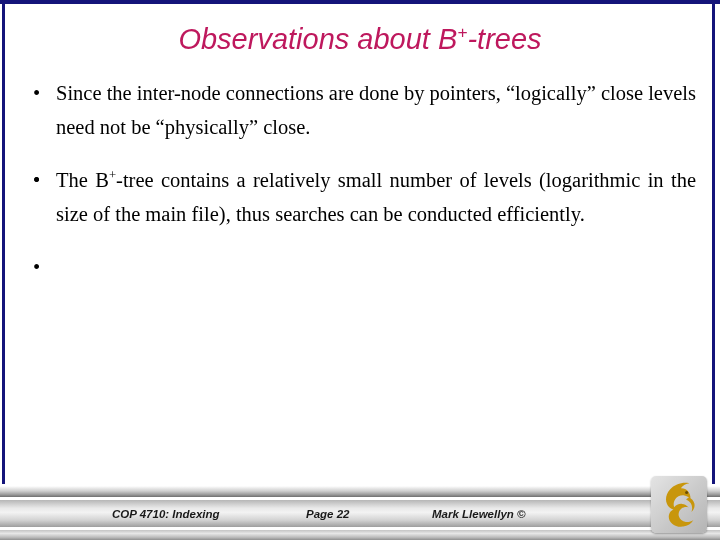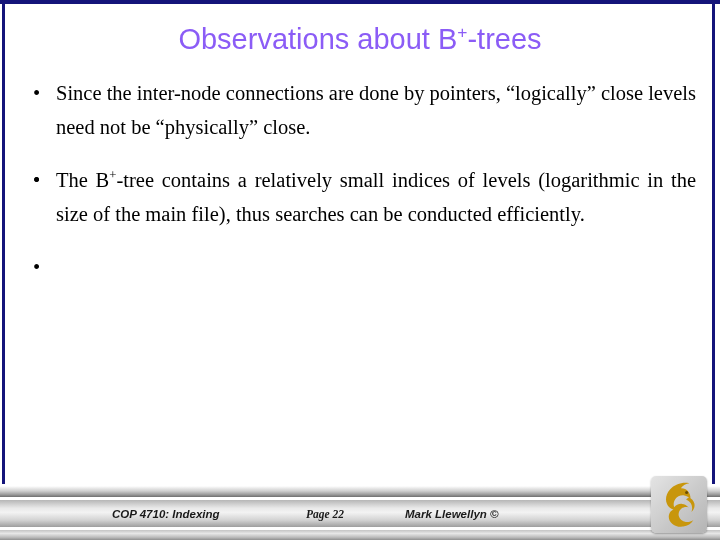--- a/index.html
+++ b/index.html
@@ -50,22 +50,23 @@
   
   #title {
     position: absolute;
     left: 0;
     top: 22px;
     width: 720px;
     text-align: center;
     font-family: "Liberation Sans", "DejaVu Sans", sans-serif;
     font-size: 29px;
     line-height: 34px;
-    color: #8b5cf6;
+    color: #be185d;
     white-space: nowrap;
+    font-style: italic;
   }
   #title sup {
     font-size: 0.6em;
     vertical-align: super;
     line-height: 0;
   }
 
   
   #body {
     position: absolute;
@@ -152,25 +153,24 @@
   }
   #footer-course {
     position: absolute;
     left: 112px;
     top: 0;
   }
   #footer-page {
     position: absolute;
     left: 306px;
     top: 0;
-    font-family: Liberation Serif, serif;
   }
   #footer-author {
     position: absolute;
-    left: 405px;
+    left: 432px;
     top: 0;
   }
 
   
   #logo-plate {
     position: absolute;
     left: 651px;
     top: 476px;
     width: 56px;
     height: 57px;
@@ -195,21 +195,21 @@
   <div class="frame-left"></div>
   <div class="frame-right"></div>
 
   <div id="title">
     <span>Observations about B</span><sup>+</sup><span>-trees</span>
   </div>
 
   <div id="body">
       <div class="bullet"><span class="marker">•</span><span class="btext"><span>Since the inter-node connections are done by pointers, “logically” close levels need not be “physically” close.</span></span></div>
       <div class="bullet"><span class="marker">•</span></div>
-      <div class="bullet"><span class="marker">•</span><span class="btext"><span>The B</span><sup>+</sup><span>-tree contains a relatively small indices of levels (logarithmic in the size of the main file), thus searches can be conducted efficiently.</span></span></div>
+      <div class="bullet"><span class="marker">•</span><span class="btext"><span>The B</span><sup>+</sup><span>-tree contains a relatively small number of levels (logarithmic in the size of the main file), thus searches can be conducted efficiently.</span></span></div>
       <div class="bullet"><span class="marker">•</span></div>
     </div>
 
   <div class="band band-1"></div>
   <div class="band band-gap-1"></div>
   <div class="band band-2"></div>
   <div class="band band-gap-2"></div>
   <div class="band band-3"></div>
 
   <div id="footer-text">

